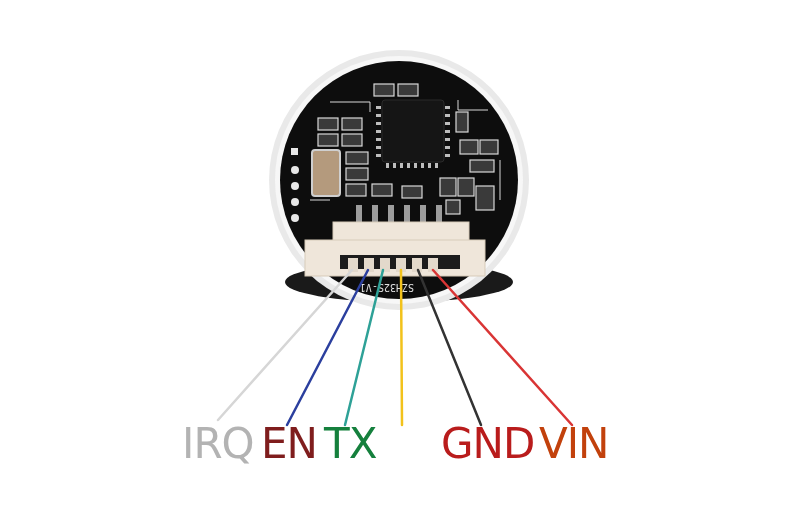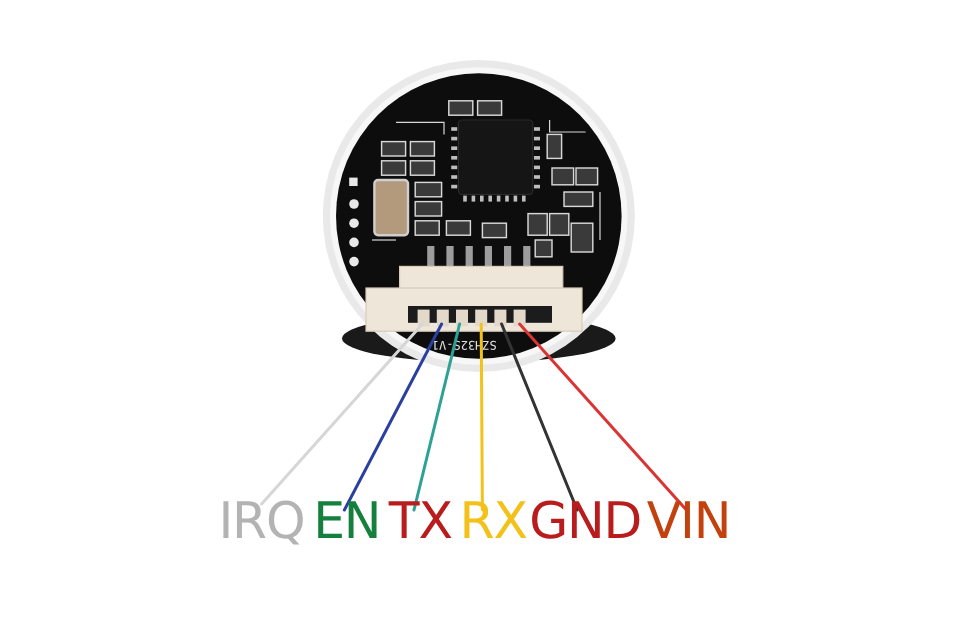--- a/index.html
+++ b/index.html
@@ -1,18 +1,18 @@
 <!DOCTYPE html>
 <html><head>
 <meta charset="utf-8">
 <style>
   html,body{margin:0;padding:0;background:#fff;}
   body{width:800px;height:527px;position:relative;overflow:hidden;font-family:"Liberation Sans",sans-serif;}
   #stage{position:absolute;left:0;top:0;width:800px;height:527px;}
-  .labels{position:absolute;left:0;top:404px;width:739px;height:60px;}
+  .labels{position:absolute;left:0;top:414px;width:739px;height:60px;}
   .pin-label{position:absolute;top:0;font-family:"DejaVu Sans",sans-serif;font-size:42px;line-height:60px;letter-spacing:-1px;}
 </style>
 </head>
 <body>
 
 <svg id="stage" width="800" height="527" viewBox="0 0 800 527">
 
   <g>
     <ellipse cx="399" cy="282" rx="114" ry="20" fill="#1a1a1a"></ellipse>
     <circle cx="399" cy="180" r="130" fill="#e9e9e9"></circle>
@@ -113,18 +113,17 @@
     <line x1="368" y1="270" x2="287" y2="425" stroke="#2b3f9e"></line>
     <line x1="383" y1="270" x2="345" y2="425" stroke="#2ea197"></line>
     <line x1="401" y1="270" x2="402" y2="425" stroke="#f2c21b"></line>
     <line x1="418" y1="270" x2="481" y2="425" stroke="#333333"></line>
     <line x1="433" y1="270" x2="572" y2="425" stroke="#d93535"></line>
   </g>
 </svg>
 
 <div class="labels">
   <span class="pin-label" style="left:182px;color:#b3b3b3">IRQ</span>
-  <span class="pin-label" style="left:261px;color:#15803d">EN</span>
-  <span class="pin-label" style="left:324px;color:#b91c1c">TX</span>
-  <span class="pin-label" style="left:383px;color:#f2c21b">RX</span>
+  <span class="pin-label" style="left:261px;color:#7f1d1d">EN</span>
+  <span class="pin-label" style="left:324px;color:#15803d">TX</span>
   <span class="pin-label" style="left:441px;color:#b91c1c">GND</span>
   <span class="pin-label" style="left:539px;color:#c2410c">VIN</span>
 </div>
 
 </body></html>

